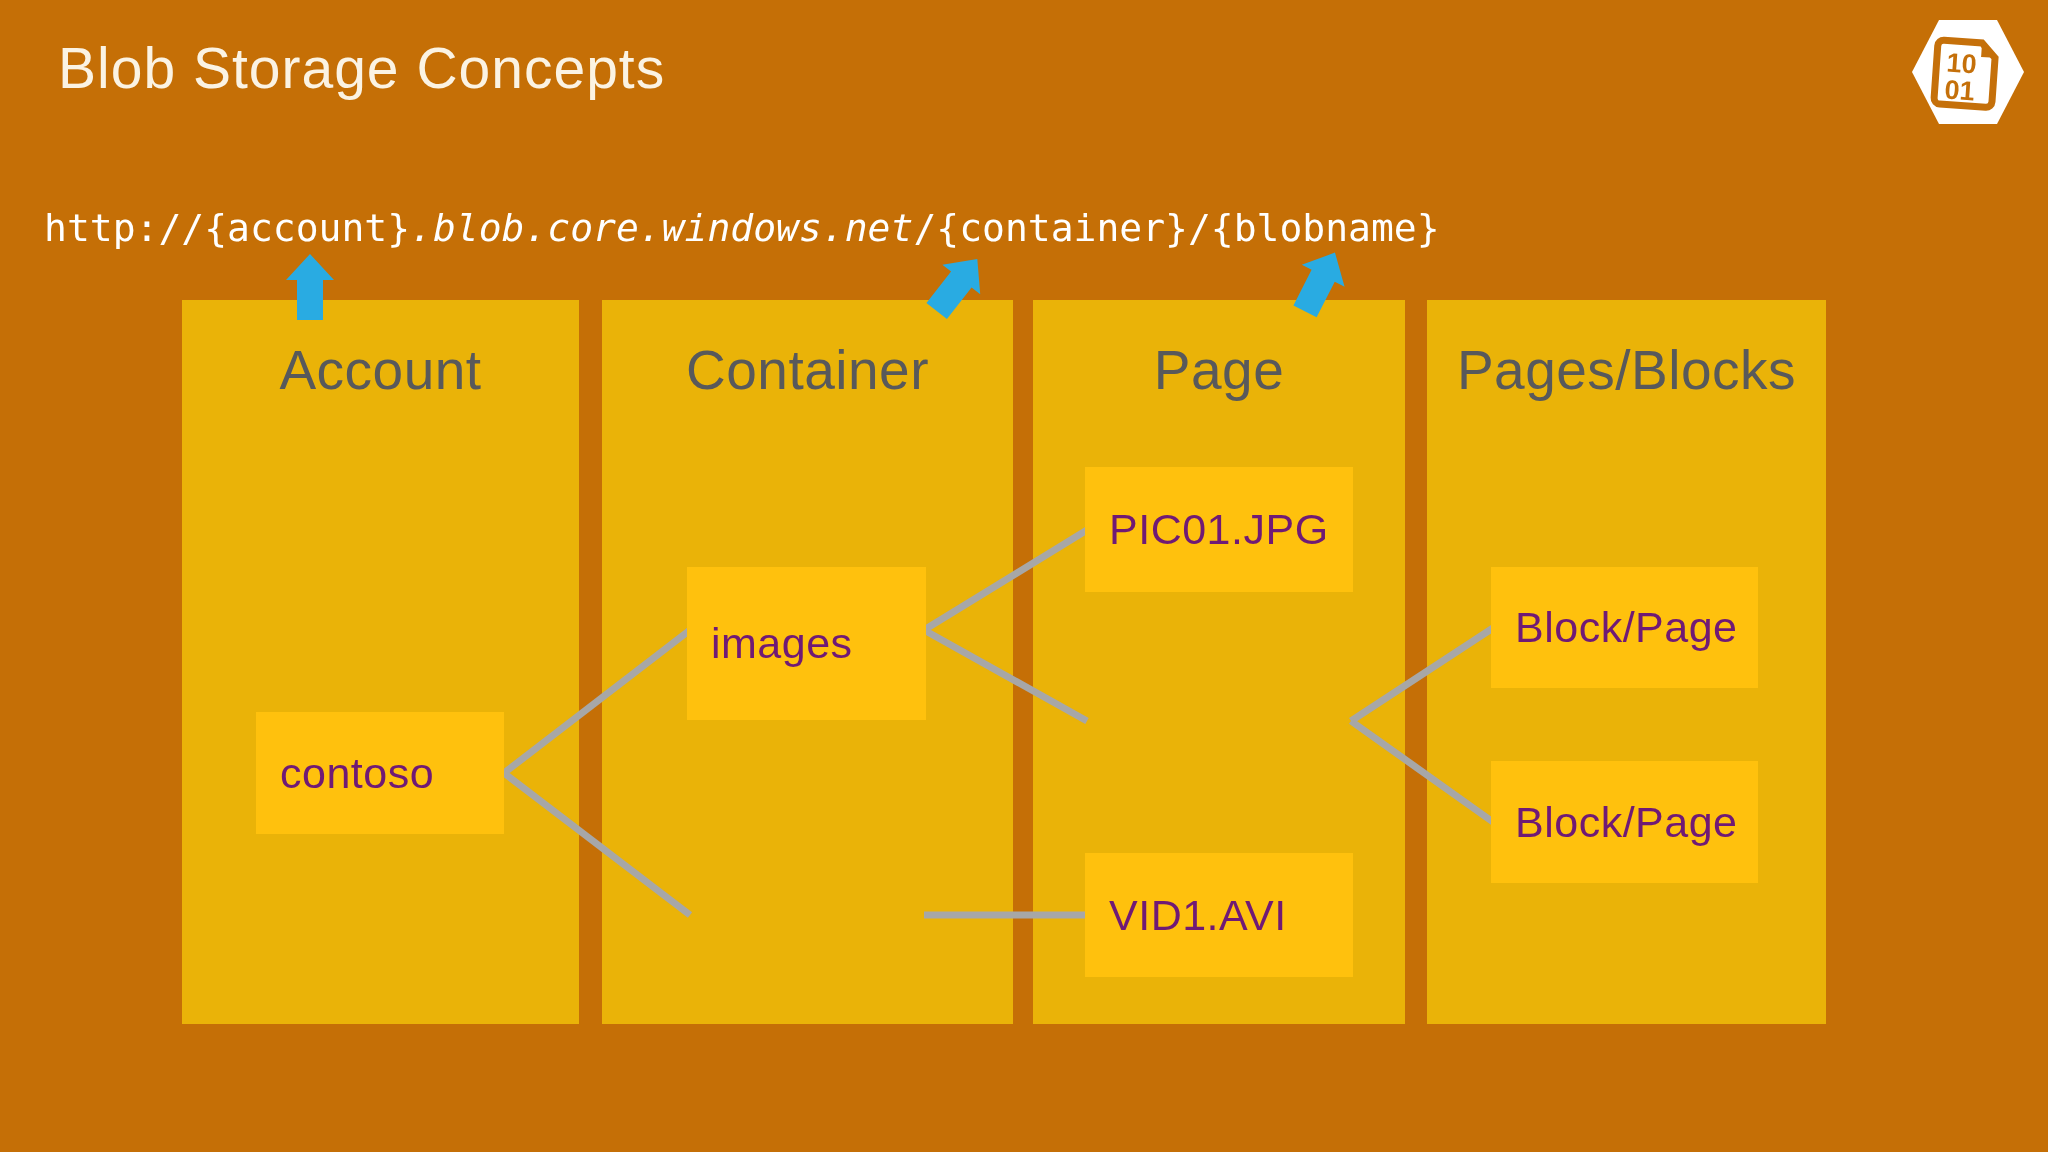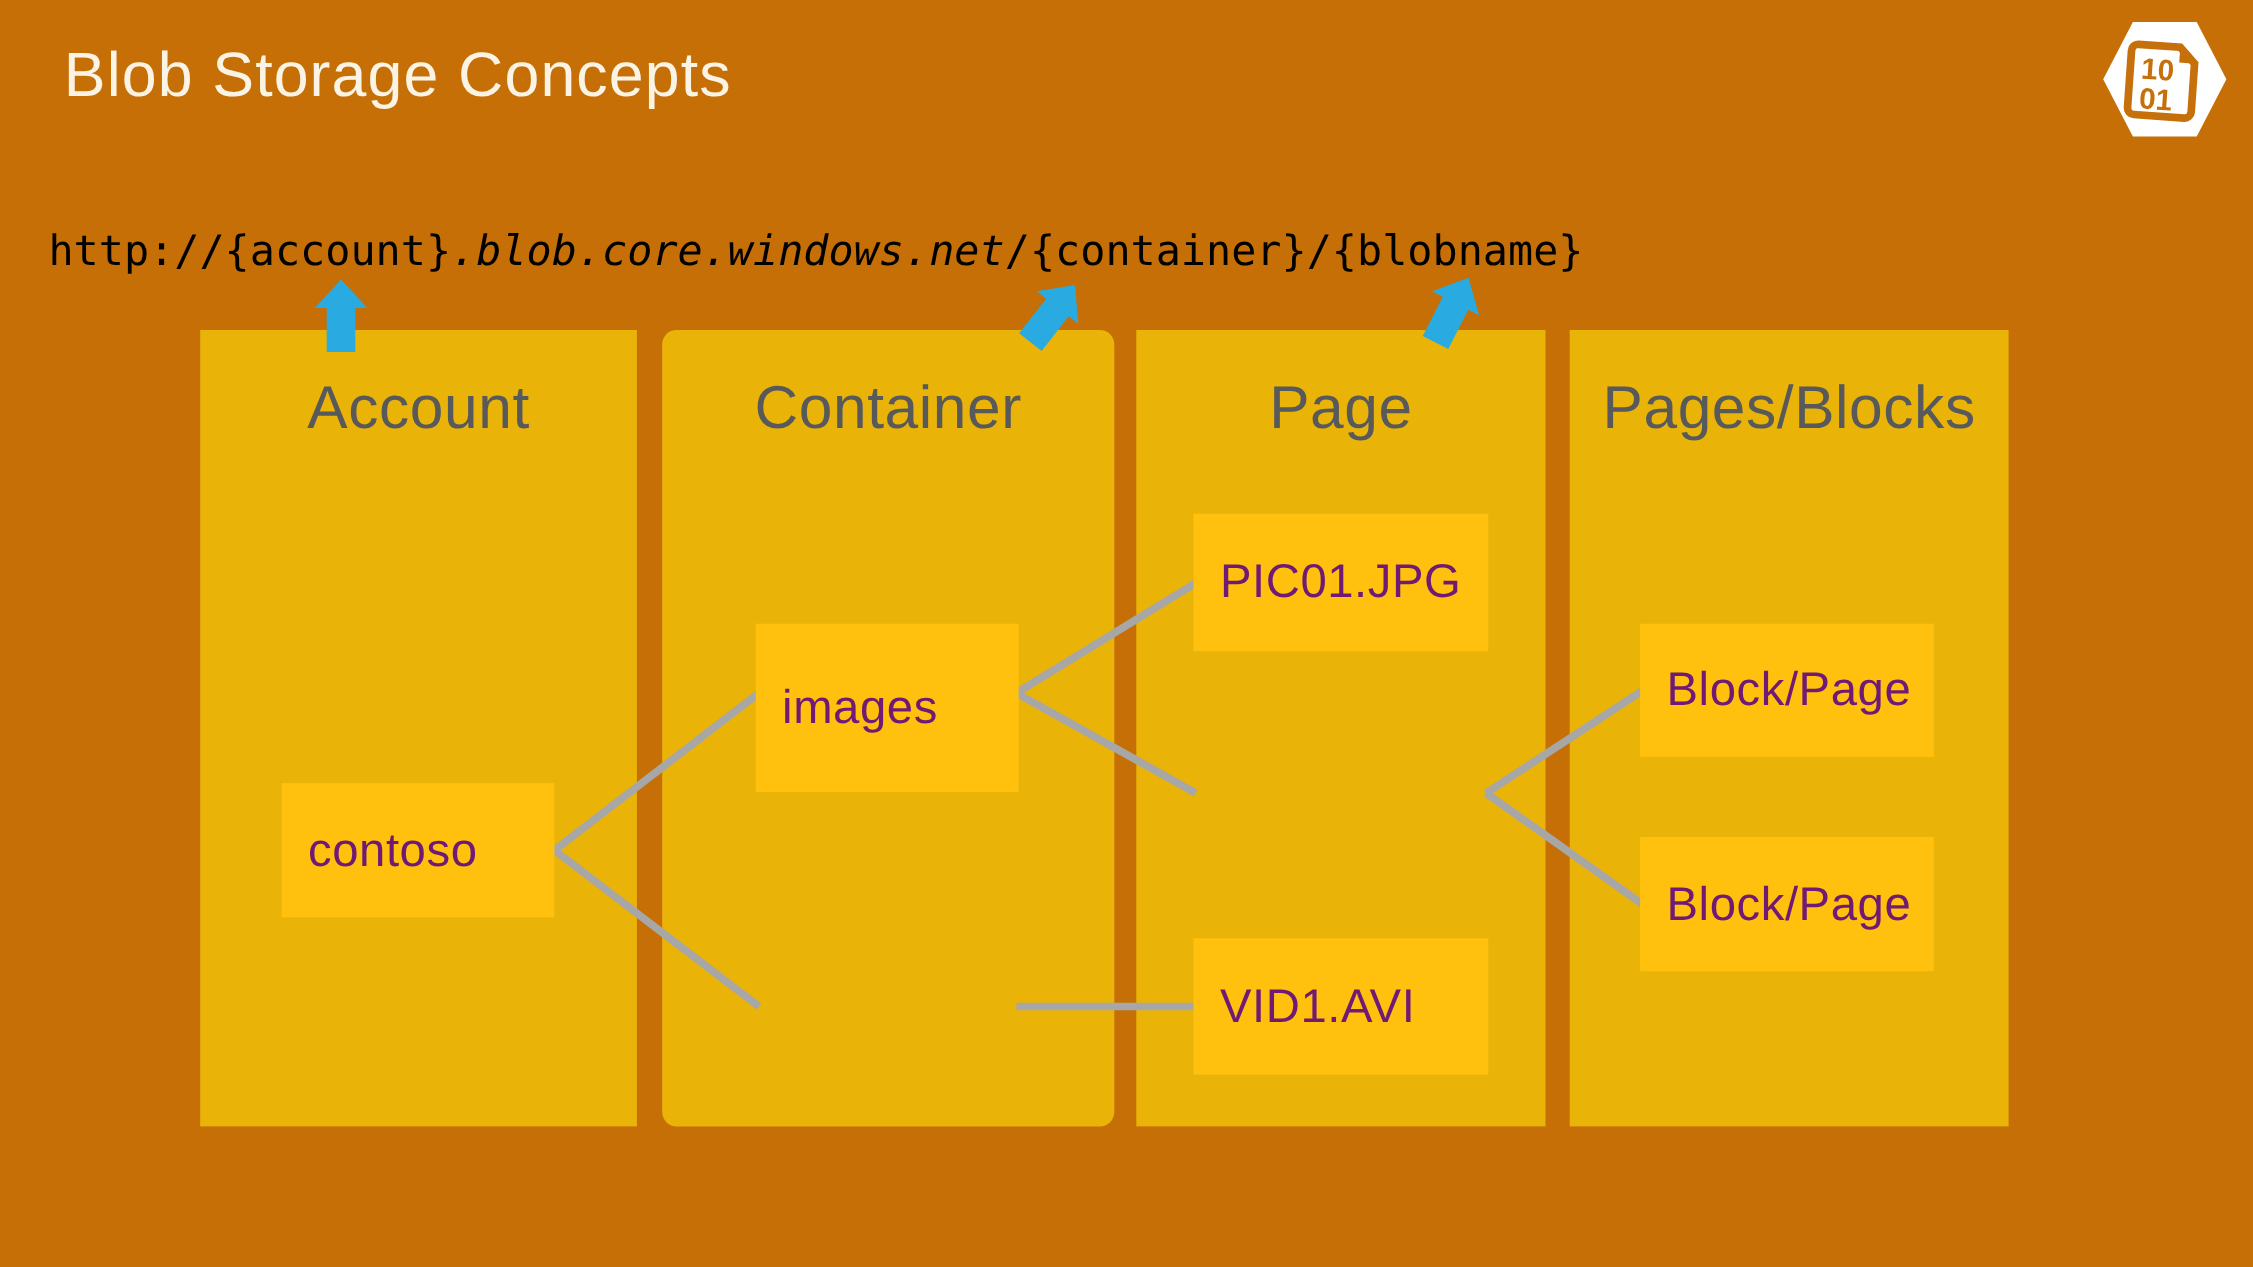--- a/index.html
+++ b/index.html
@@ -5,34 +5,34 @@
   html,body{margin:0;padding:0;background:#C56F06;}
   .slide{
     position:relative;width:2048px;height:1152px;overflow:hidden;
     background:#C56F06;font-family:"Liberation Sans",sans-serif;
   }
   .slide-title{
     position:absolute;left:58px;top:20px;font-size:57px;font-weight:300;
     color:#FBF3E3;letter-spacing:1px;white-space:nowrap;margin-top:15px;
   }
   .url-line{
-    position:absolute;left:44px;top:206px;font-size:38px;color:#000000;
+    position:absolute;left:44px;top:206px;font-size:38px;color:#ffffff;
     font-family:"DejaVu Sans Mono","Liberation Mono",monospace;white-space:nowrap;
     letter-spacing:0px;
   }
   .url-line .it{font-style:italic;}
   .panel{
     position:absolute;top:300px;height:724px;background:#eab308;z-index:1;
   }
   .panel-header{
     margin-top:38px;text-align:center;font-size:55px;font-weight:300;
     color:#58595B;letter-spacing:0.5px;
   }
   #panel-account{left:182px;width:397px;}
-  #panel-container{left:602px;width:411px;border-radius:13px;}
+  #panel-container{left:602px;width:411px;}
   #panel-blob{left:1033px;width:372px;}
   #panel-pages{left:1427px;width:399px;}
   .node{
     position:absolute;background:#FFC10D;color:#701a75;font-size:43px;
     font-weight:400;display:flex;align-items:center;box-sizing:border-box;
     padding-left:24px;z-index:3;letter-spacing:0.5px;
   }
   #box-contoso{left:256px;top:712px;width:248px;height:122px;}
   #box-images{left:687px;top:567px;width:239px;height:153px;}
   #box-videos{left:688px;top:853px;width:238px;height:124px;}

